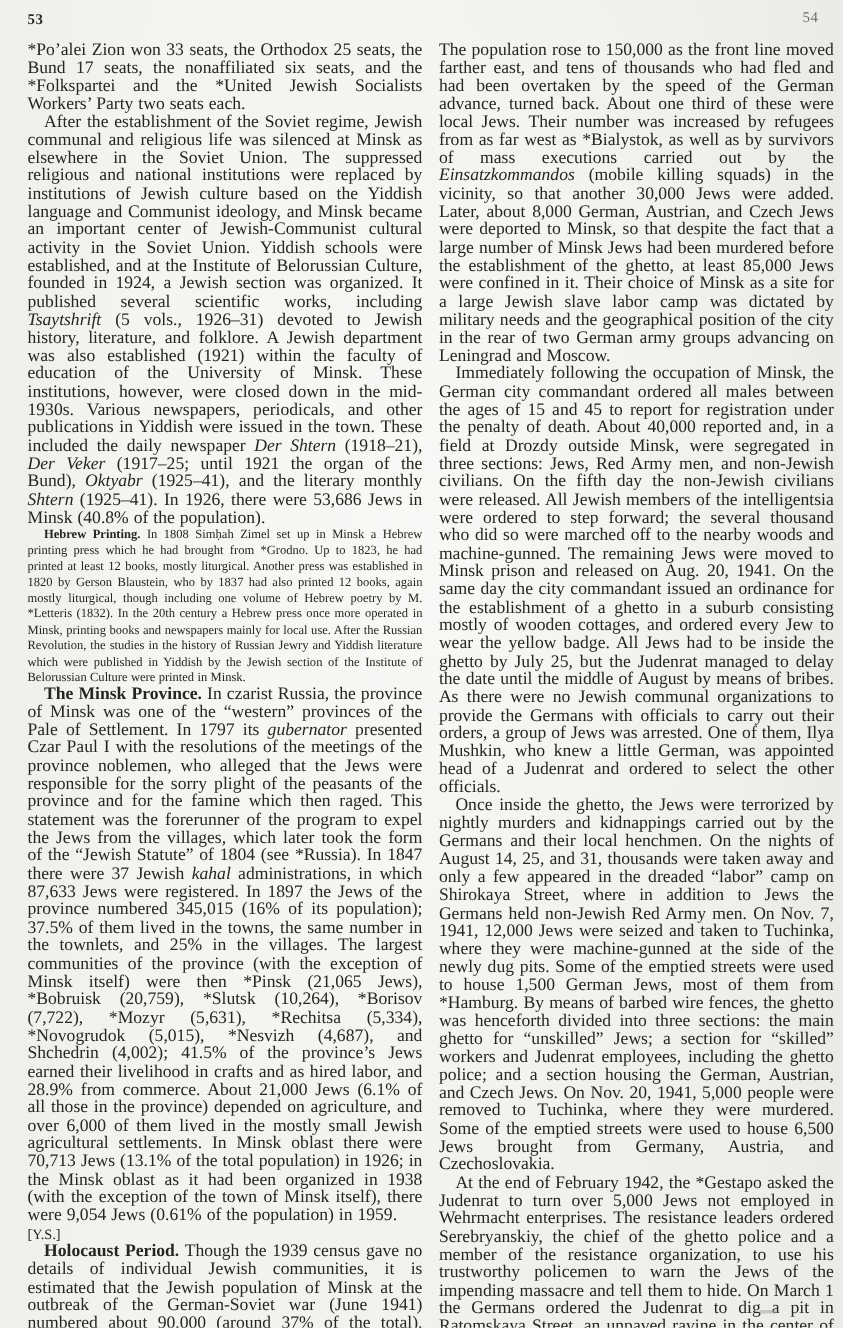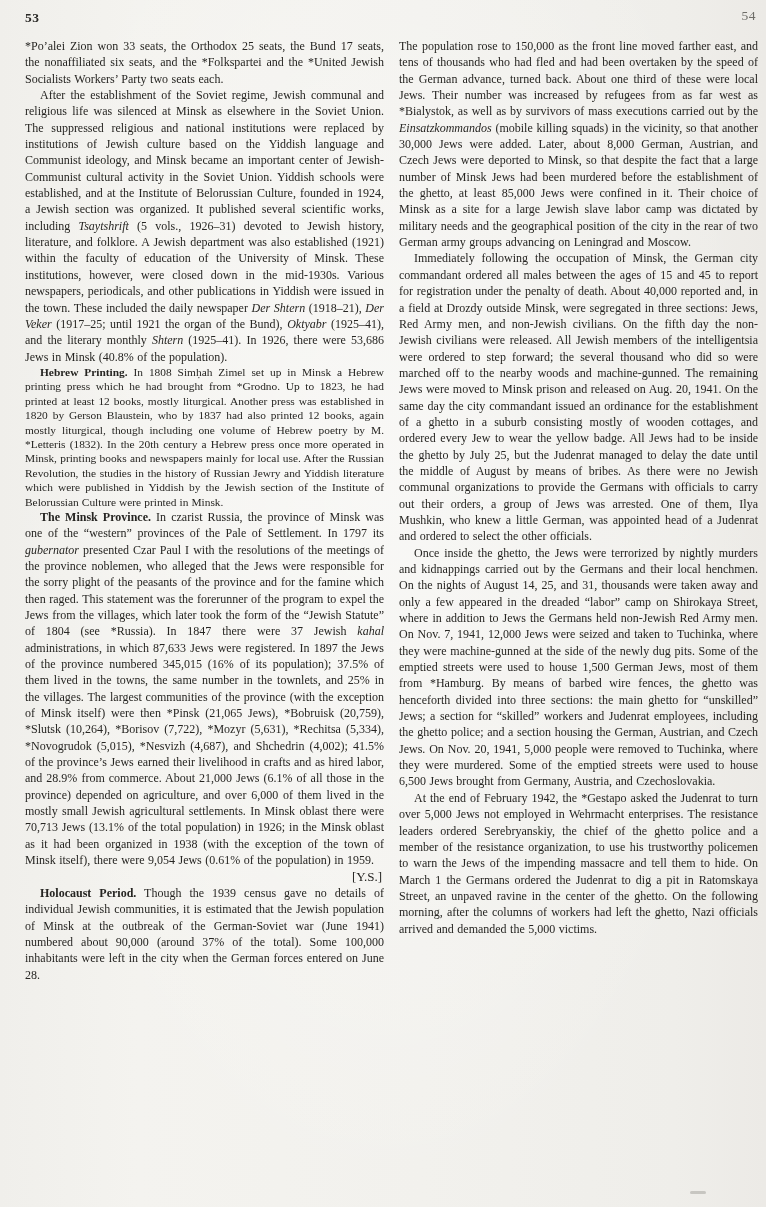--- a/index.html
+++ b/index.html
@@ -20,55 +20,55 @@
   .page-header {
     position: absolute;
     top: 8px; left: 25px; right: 8px; height: 20px;
     font-size: 13.5px;
   }
   .pageno-left {
     position: absolute; left: 0; top: 2px;
     font-weight: bold; letter-spacing: 0.5px; color: #2b2a27;
   }
   .pageno-right {
-    position: absolute; right: 2px; top: 0;
+    position: absolute; right: 14px; top: 0;
     font-weight: normal; letter-spacing: 0.5px; color: #6e6d68;
   }
   .running-head {
     position: absolute; left: 0; right: 30px; top: 1px;
     text-align: center;
     font-size: 12.5px; font-weight: bold;
     letter-spacing: 2.5px; color: #56554f;
   }
   .columns {
     position: absolute;
     top: 38px; left: 25px; right: 7px; bottom: 10px;
     display: flex; gap: 15px;
   }
   .column { width: 359px; }
   .para {
     margin: 0;
     text-indent: 15px;
     text-align: justify;
-    font-size: 12px;
+    font-size: 16px;
     line-height: 16.35px;
     word-spacing: 0.5px;
     hyphens: auto;
   }
   .para.flush { text-indent: 0; }
   .para.small {
     font-size: 11.4px;
     line-height: 14.4px;
     word-spacing: 0.2px;
   }
   .lead { font-weight: bold; margin-top: 27px; }
   .signature {
     font-size: 13px;
     line-height: 16.35px;
-    text-align: right;
+    text-align: left;
     padding-right: 2px;
   }
   .scan-artifact {
     position: absolute;
     right: 60px; bottom: 13px;
     width: 16px; height: 3px;
     background: #a7a6a1;
     opacity: 0.55;
     border-radius: 2px;
   }

